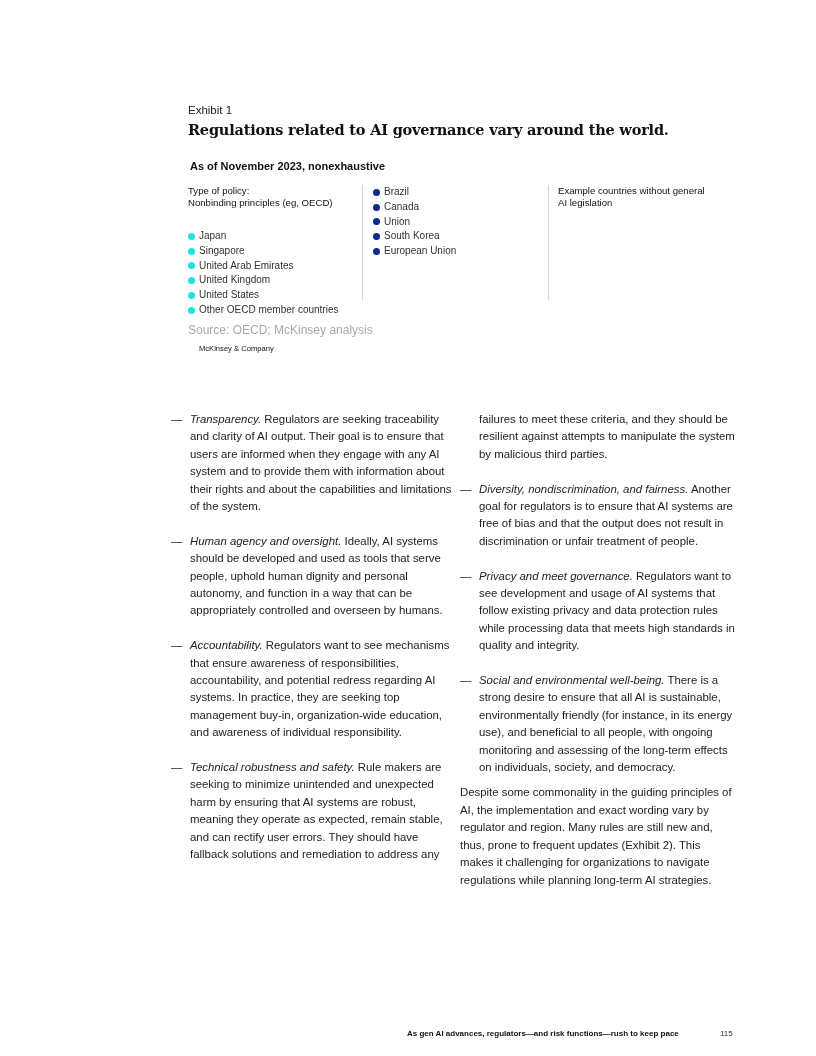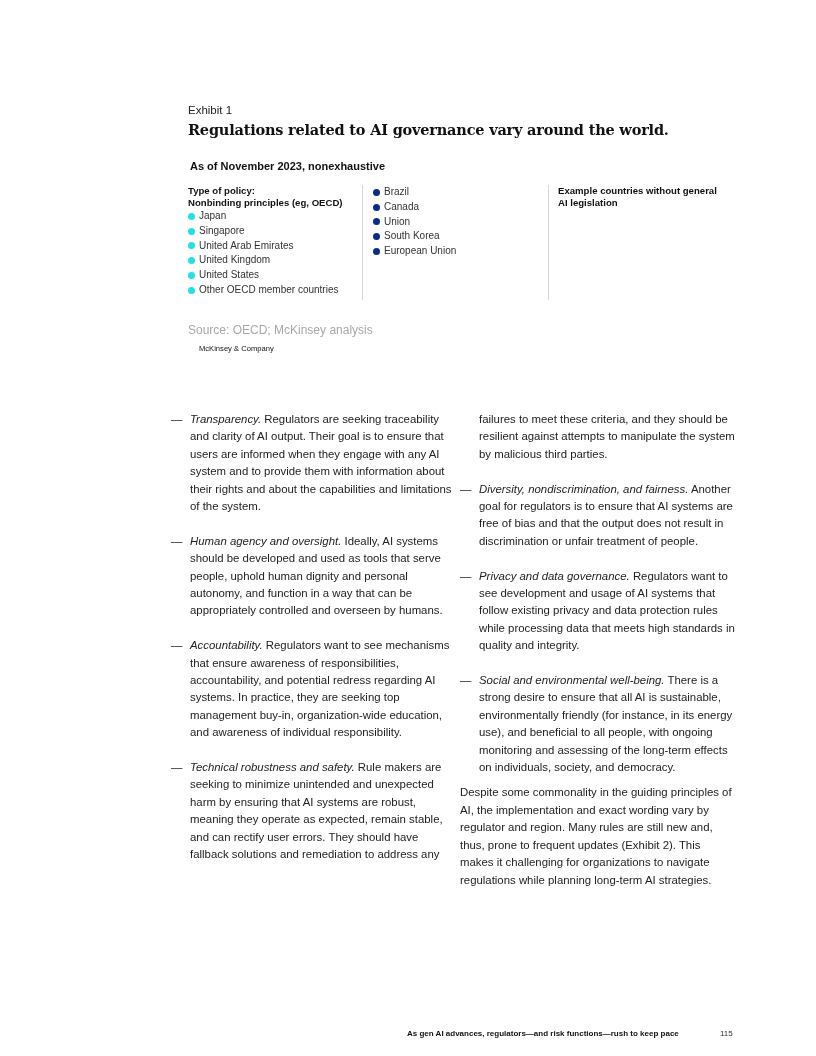--- a/index.html
+++ b/index.html
@@ -8,21 +8,21 @@
 
   .exhibit-label { position: absolute; left: 188px; top: 104px; font-size: 11.5px; color: #222; }
   .exhibit-title { position: absolute; left: 188px; top: 121px; font-family: "DejaVu Serif", serif;
                    font-weight: bold; font-size: 14.5px; color: #111; letter-spacing: -0.2px; }
   .exhibit-subtitle { position: absolute; left: 190px; top: 160px; font-size: 11px; font-weight: bold; color: #111; }
 
   .policy-col { position: absolute; top: 185px; }
   .policy-col.c1 { left: 188px; width: 170px; }
   .policy-col.c2 { left: 362px; width: 186px; border-left: 1px solid #d6d6d6; padding-left: 10px; height: 115px; }
   .policy-col.c3 { left: 548px; width: 180px; border-left: 1px solid #d6d6d6; padding-left: 9px; height: 115px; }
-  .col-head { font-size: 9.6px; font-weight: bold; line-height: 12px; color: #111; margin-bottom: 0; }
+  .col-head { font-size: 9.6px; font-weight: normal; line-height: 12px; color: #111; margin-bottom: 20px; }
   .col-list { list-style: none; margin: 0; padding: 0; }
   .col-list li { font-size: 10px; line-height: 14.8px; color: #333; display: flex; align-items: center; }
   .dot { display: inline-block; width: 7px; height: 7px; border-radius: 50%; margin-right: 4px; flex: none; }
 
   .source { position: absolute; left: 188px; top: 323px; font-size: 12px; color: #a8a8a8; }
   .brand { position: absolute; left: 199px; top: 344px; font-size: 7.6px; color: #111; }
 
   .body-col { position: absolute; top: 411px; font-size: 11.4px; line-height: 17.4px; color: #222; }
   .body-col.left { left: 171px; width: 282px; }
   .body-col.right { left: 460px; width: 275px; }
@@ -113,19 +113,19 @@
 <div class="body-col left">
   <div class="bullet"><span class="dash">—</span><em>Transparency.</em><span> Regulators are seeking traceability and clarity of AI output. Their goal is to ensure that users are informed when they engage with any AI system and to provide them with information about their rights and about the capabilities and limitations of the system.</span></div>
   <div class="bullet"><span class="dash">—</span><em>Human agency and oversight.</em><span> Ideally, AI systems should be developed and used as tools that serve people, uphold human dignity and personal autonomy, and function in a way that can be appropriately controlled and overseen by humans.</span></div>
   <div class="bullet"><span class="dash">—</span><em>Accountability.</em><span> Regulators want to see mechanisms that ensure awareness of responsibilities, accountability, and potential redress regarding AI systems. In practice, they are seeking top management buy-in, organization-wide education, and awareness of individual responsibility.</span></div>
   <div class="bullet"><span class="dash">—</span><em>Technical robustness and safety.</em><span> Rule makers are seeking to minimize unintended and unexpected harm by ensuring that AI systems are robust, meaning they operate as expected, remain stable, and can rectify user errors. They should have fallback solutions and remediation to address any</span></div>
 </div>
 
 <div class="body-col right">
   <div class="cont">failures to meet these criteria, and they should be resilient against attempts to manipulate the system by malicious third parties.</div>
   <div class="bullet"><span class="dash">—</span><em>Diversity, nondiscrimination, and fairness.</em><span> Another goal for regulators is to ensure that AI systems are free of bias and that the output does not result in discrimination or unfair treatment of people.</span></div>
-  <div class="bullet"><span class="dash">—</span><em>Privacy and data governance.</em><span> Regulators want to see development and usage of AI systems that follow existing privacy and data protection rules while processing data that meets high standards in quality and integrity.</span></div>
+  <div class="bullet"><span class="dash">—</span><em>Privacy and meet governance.</em><span> Regulators want to see development and usage of AI systems that follow existing privacy and data protection rules while processing data that meets high standards in quality and integrity.</span></div>
   <div class="bullet" style="margin-bottom:8px"><span class="dash">—</span><em>Social and environmental well-being.</em><span> There is a strong desire to ensure that all AI is sustainable, environmentally friendly (for instance, in its energy use), and beneficial to all people, with ongoing monitoring and assessing of the long-term effects on individuals, society, and democracy.</span></div>
   <p class="para">Despite some commonality in the guiding principles of AI, the implementation and exact wording vary by regulator and region. Many rules are still new and, thus, prone to frequent updates (Exhibit 2). This makes it challenging for organizations to navigate regulations while planning long-term AI strategies.</p>
 </div>
 
 <div class="footer-title">As gen AI advances, regulators—and risk functions—rush to keep pace</div>
 <div class="footer-page">115</div>
 
 </body></html>

